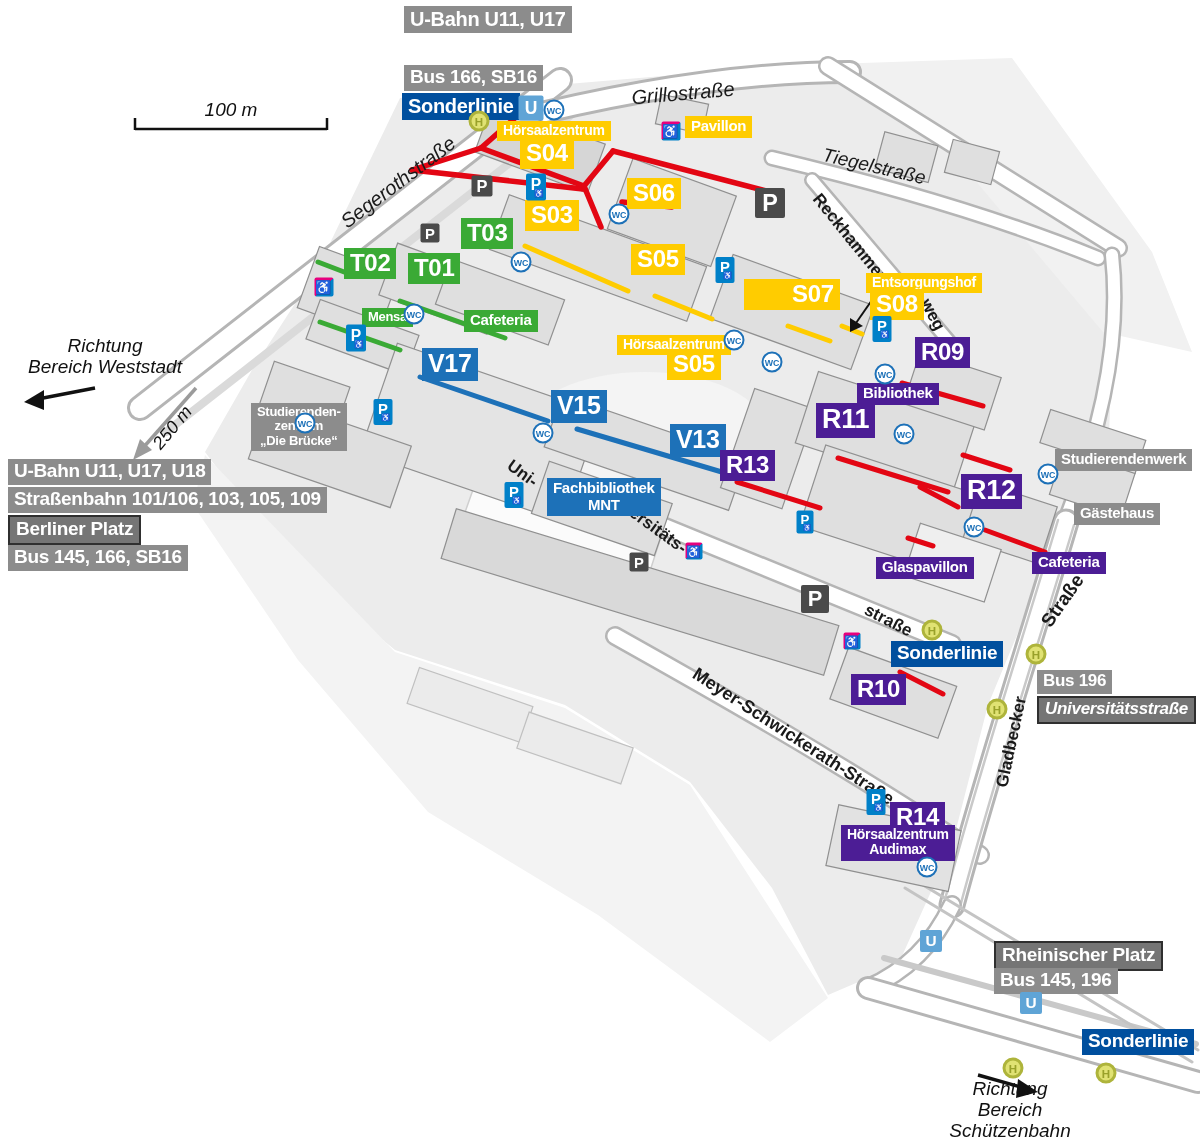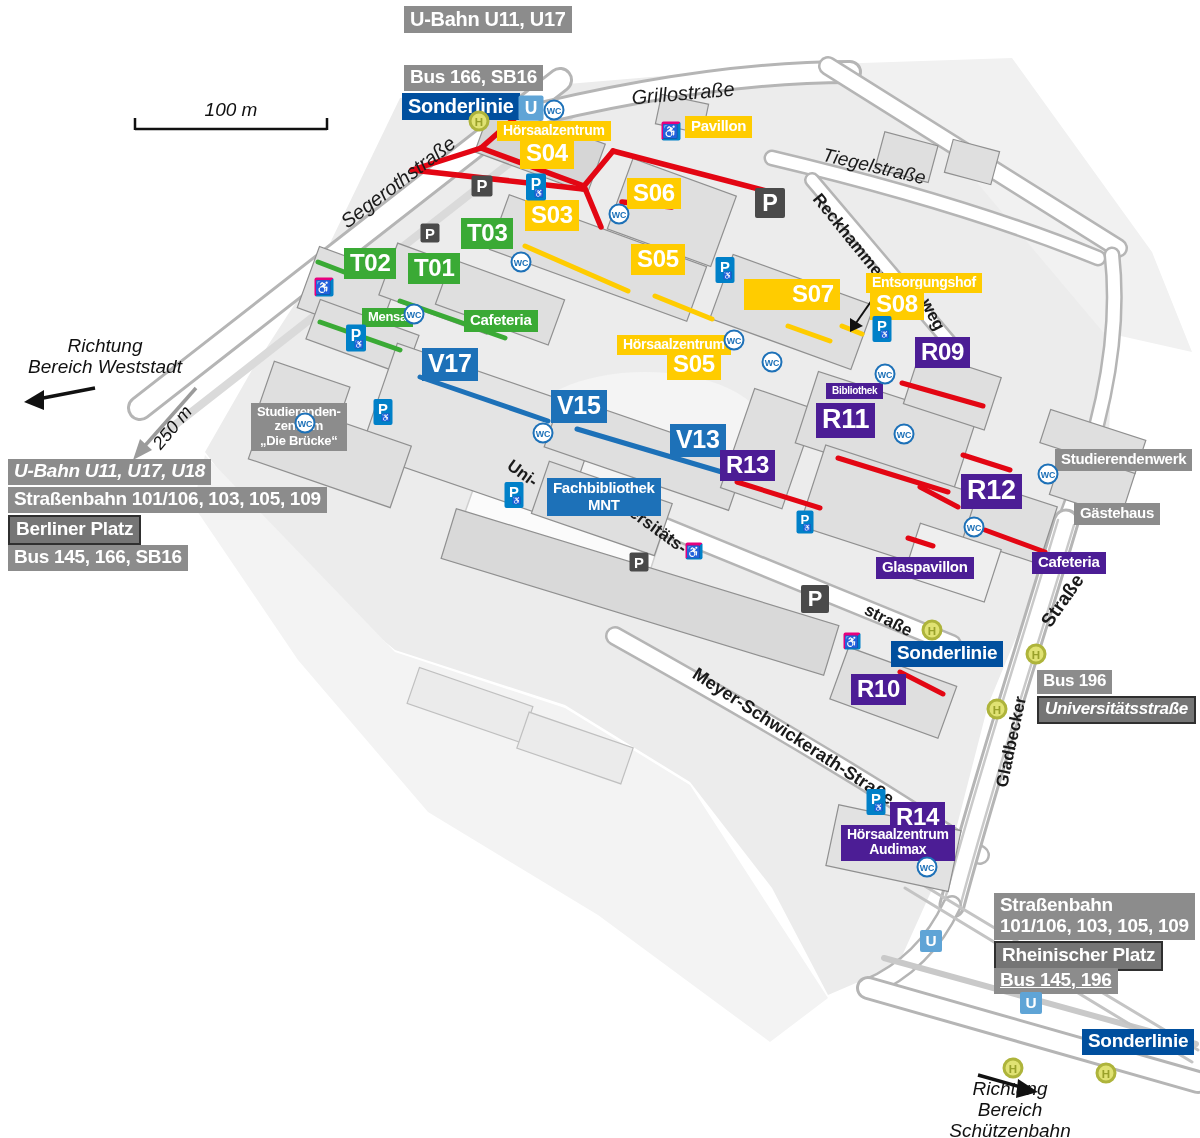--- a/index.html
+++ b/index.html
@@ -156,21 +156,21 @@
   </svg>
 
   <div id="overlay">
       <div class="lbl gray" style="font-size: 20px; left: 404px; top: 6px;">U-Bahn U11, U17</div>
       <div class="lbl gray" style="font-size: 19px; left: 404px; top: 65px;">Bus 166, SB16</div>
       <div class="lbl navy" style="font-size: 20px; left: 402px; top: 93px;">Sonderlinie</div>
       <div class="lbl dir" style="font-size: 19px; left: 231px; top: 110px; transform: translate(-50%, -50%) rotate(0deg);">100 m</div>
       <div class="lbl dir" style="font-size: 19px; left: 105px; top: 357px; transform: translate(-50%, -50%) rotate(0deg);">Richtung
 Bereich Weststadt</div>
       <div class="lbl dir" style="font-size: 18px; left: 173px; top: 428px; transform: translate(-50%, -50%) rotate(-50deg);">250 m</div>
-      <div class="lbl gray" style="font-size: 19px; left: 8px; top: 459px; font-style: italic;">U-Bahn U11, U17, U18</div>
+      <div class="lbl gray" style="font-size: 19px; left: 8px; top: 459px;">U-Bahn U11, U17, U18</div>
       <div class="lbl gray" style="font-size: 19px; left: 8px; top: 487px;">Straßenbahn 101/106, 103, 105, 109</div>
       <div class="lbl graydark" style="font-size: 19px; left: 8px; top: 515px;">Berliner Platz</div>
       <div class="lbl gray" style="font-size: 19px; left: 8px; top: 545px;">Bus 145, 166, SB16</div>
       <div class="lbl sti" style="font-size: 20px; left: 683px; top: 93px; transform: translate(-50%, -50%) rotate(-5deg);">Grillostraße</div>
       <div class="lbl sti" style="font-size: 20px; left: 398px; top: 182px; transform: translate(-50%, -50%) rotate(-37deg);">Segerothstraße</div>
       <div class="lbl sti" style="font-size: 19px; left: 874px; top: 167px; transform: translate(-50%, -50%) rotate(13deg);">Tiegelstraße</div>
       <div class="lbl stb" style="font-size: 17px; left: 851px; top: 240px; transform: translate(-50%, -50%) rotate(51deg);">Reckhammer-</div>
       <div class="lbl stb" style="font-size: 17px; left: 932px; top: 315px; transform: translate(-50%, -50%) rotate(62deg);">weg</div>
       <div class="lbl stb" style="font-size: 17px; left: 522px; top: 474px; transform: translate(-50%, -50%) rotate(36deg);">Uni-</div>
       <div class="lbl stb" style="font-size: 17px; left: 654px; top: 528px; transform: translate(-50%, -50%) rotate(36deg);">versitäts-</div>
@@ -189,21 +189,21 @@
       <div class="lbl yellow" style="font-size: 24px; left: 631px; top: 244px;">S05</div>
       <div class="lbl yellow" style="font-size: 24px; left: 744px; top: 279px; padding-left: 48px;">S07</div>
       <div class="lbl yellow" style="font-size: 14px; left: 866px; top: 273px;">Entsorgungshof</div>
       <div class="lbl yellow" style="font-size: 24px; left: 870px; top: 289px;">S08</div>
       <div class="lbl green" style="font-size: 13px; left: 362px; top: 308px;">Mensa</div>
       <div class="lbl green" style="font-size: 15px; left: 464px; top: 310px;">Cafeteria</div>
       <div class="lbl yellow" style="font-size: 14px; left: 617px; top: 335px;">Hörsaalzentrum</div>
       <div class="lbl yellow" style="font-size: 24px; left: 667px; top: 349px;">S05</div>
       <div class="lbl red" style="font-size: 24px; left: 915px; top: 337px;">R09</div>
       <div class="lbl blue" style="font-size: 25px; left: 422px; top: 348px;">V17</div>
-      <div class="lbl red" style="font-size: 10px; left: 826px; top: 383px; text-align: right;">Bibliothek</div>
+      <div class="lbl red" style="font-size: 15px; left: 857px; top: 383px; text-align: right;">Bibliothek</div>
       <div class="lbl red" style="font-size: 27px; left: 816px; top: 403px;">R11</div>
       <div class="lbl blue" style="font-size: 25px; left: 551px; top: 390px;">V15</div>
       <div class="lbl gray ta-c" style="font-size: 13px; left: 251px; top: 403px;">Studierenden-
 zentrum
 „Die Brücke“</div>
       <div class="lbl blue" style="font-size: 25px; left: 670px; top: 424px;">V13</div>
       <div class="lbl red" style="font-size: 24px; left: 720px; top: 450px;">R13</div>
       <div class="lbl gray" style="font-size: 15px; left: 1055px; top: 449px;">Studierendenwerk</div>
       <div class="lbl red" style="font-size: 27px; left: 961px; top: 474px;">R12</div>
       <div class="lbl gray" style="font-size: 15px; left: 1074px; top: 503px;">Gästehaus</div>
@@ -211,24 +211,22 @@
 MNT</div>
       <div class="lbl red" style="font-size: 15px; left: 876px; top: 557px;">Glaspavillon</div>
       <div class="lbl red" style="font-size: 15px; left: 1032px; top: 552px;">Cafeteria</div>
       <div class="lbl navy" style="font-size: 19px; left: 891px; top: 641px;">Sonderlinie</div>
       <div class="lbl red" style="font-size: 24px; left: 851px; top: 674px;">R10</div>
       <div class="lbl gray" style="font-size: 17px; left: 1037px; top: 670px;">Bus 196</div>
       <div class="lbl graydark" style="font-size: 17px; left: 1037px; top: 696px; font-style: italic;">Universitätsstraße</div>
       <div class="lbl red" style="font-size: 24px; left: 890px; top: 802px;">R14</div>
       <div class="lbl red ta-c" style="font-size: 14px; left: 841px; top: 825px;">Hörsaalzentrum
 Audimax</div>
-      <div class="lbl gray" style="font-size: 19px; left: 994px; top: 893px;">Straßenbahn
-101/106, 103, 105, 109</div>
       <div class="lbl graydark" style="font-size: 19px; left: 994px; top: 941px;">Rheinischer Platz</div>
-      <div class="lbl gray" style="font-size: 19px; left: 994px; top: 968px; text-decoration: underline;">Bus 145, 196</div>
+      <div class="lbl gray" style="font-size: 19px; left: 994px; top: 968px;">Bus 145, 196</div>
       <div class="lbl navy" style="font-size: 19px; left: 1082px; top: 1029px;">Sonderlinie</div>
       <div class="lbl dir" style="font-size: 19px; left: 1010px; top: 1110px; transform: translate(-50%, -50%) rotate(0deg);">Richtung
 Bereich Schützenbahn</div>
       <div class="ic u" style="left: 531px; top: 108px; width: 25px; height: 25px; font-size: 17.5px;">U</div>
       <div class="ic u" style="left: 931px; top: 941px; width: 22px; height: 22px; font-size: 15.4px;">U</div>
       <div class="ic u" style="left: 1031px; top: 1003px; width: 22px; height: 22px; font-size: 15.4px;">U</div>
       <div class="ic h" style="left: 479px; top: 121px; width: 21px; height: 21px; font-size: 11.55px;">H</div>
       <div class="ic h" style="left: 932px; top: 630px; width: 21px; height: 21px; font-size: 11.55px;">H</div>
       <div class="ic h" style="left: 1036px; top: 654px; width: 21px; height: 21px; font-size: 11.55px;">H</div>
       <div class="ic h" style="left: 997px; top: 709px; width: 21px; height: 21px; font-size: 11.55px;">H</div>

